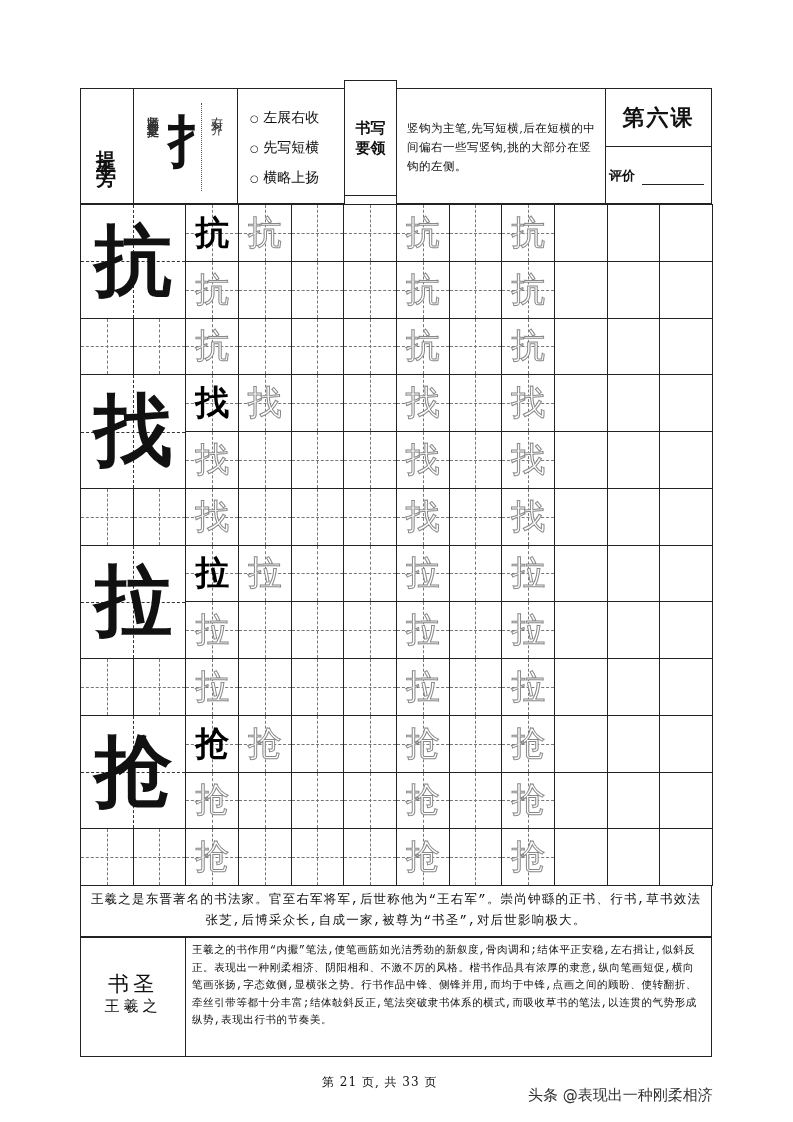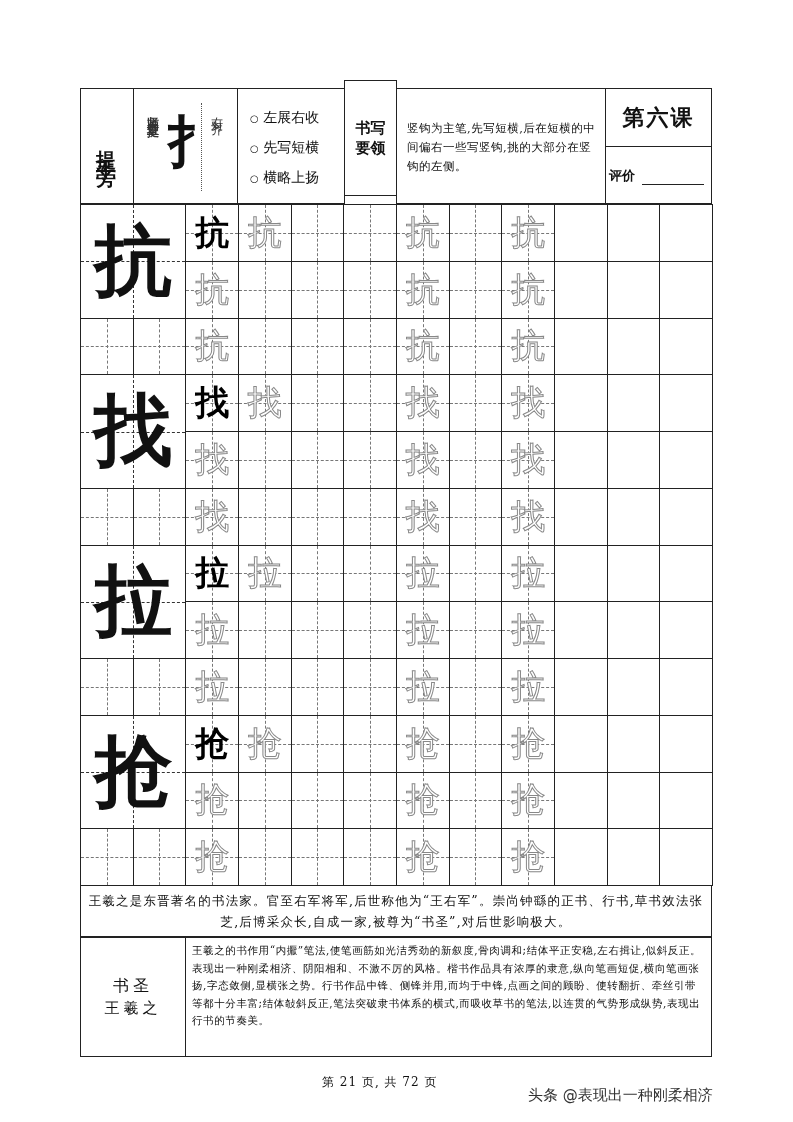--- a/index.html
+++ b/index.html
@@ -1,18 +1,18 @@
 <!DOCTYPE html>
 <html><head>
 <meta charset="utf-8">
 <style>
   html, body { margin:0; padding:0; background:#fff; }
   body { width:793px; height:1122px; position:relative; overflow:hidden; font-family:"DejaVu Serif", serif; color:#111; }
   .abs { position:absolute; box-sizing:border-box; }
-  .frame { border:1.5px solid #222; }
+  .frame { border:1.5px solid #222;font-family:Liberation Mono, monospace; }
   .hdr { position:absolute; box-sizing:border-box; border:1.5px solid #222; }
   .vtext { writing-mode:vertical-rl; letter-spacing:6px; }
   .title-v { font-size:20px; font-weight:bold; letter-spacing:8px; }
   .cell { position:absolute; box-sizing:border-box; border:1px solid #222; }
   .cell.guide::before { content:""; position:absolute; left:50%; top:0; bottom:0; border-left:1px dashed #777; }
   .cell.guide::after { content:""; position:absolute; top:50%; left:0; right:0; border-top:1px dashed #777; }
   .ch { position:absolute; left:0; top:0; width:100%; height:100%; display:flex; align-items:center; justify-content:center; font-size:34px; z-index:2; font-family:"DejaVu Serif", serif; }
   .ch.solid { color:#000; font-weight:bold; }
   .ch.trace { color:#fff; -webkit-text-stroke:1px #888; text-shadow:none; }
   .big { position:absolute; box-sizing:border-box; border:1.5px solid #222; background:#fff; }
@@ -290,21 +290,21 @@
       <span class="bigch">抢</span>
     </div>
     <div class="abs" style="left: 0px; top: 0px; width: 633px; height: 682px; border: 1.5px solid rgb(34, 34, 34); pointer-events: none;"></div>
   </div>
 
 <div class="abs frame" style="left:80px; top:885px; width:632px; height:52px; padding:4px 6px 0 6px;">
   <div class="para" style="text-align:center;">王羲之是东晋著名的书法家。官至右军将军,后世称他为“王右军”。崇尚钟繇的正书、行书,草书效法张芝,后博采众长,自成一家,被尊为“书圣”,对后世影响极大。</div>
 </div>
 
 <div class="abs frame" style="left:80px; top:937px; width:106px; height:120px; display:flex; flex-direction:column; align-items:center; justify-content:center;">
-  <span style="font-size:16px; letter-spacing:4px; line-height:22px;">书圣</span>
+  <span style="font-size:21px; letter-spacing:4px; line-height:22px;">书圣</span>
   <span style="font-size:15px; letter-spacing:4px; line-height:22px;">王羲之</span>
 </div>
 <div class="abs frame" style="left:185px; top:937px; width:527px; height:120px; padding:4px 6px 0 6px;">
   <div class="small">王羲之的书作用“内擫”笔法,使笔画筋如光洁秀劲的新叙度,骨肉调和;结体平正安稳,左右揖让,似斜反正。表现出一种刚柔相济、阴阳相和、不激不厉的风格。楷书作品具有浓厚的隶意,纵向笔画短促,横向笔画张扬,字态敛侧,显横张之势。行书作品中锋、侧锋并用,而均于中锋,点画之间的顾盼、使转翻折、牵丝引带等都十分丰富;结体敧斜反正,笔法突破隶书体系的横式,而吸收草书的笔法,以连贯的气势形成纵势,表现出行书的节奏美。</div>
 </div>
 
-<div class="abs" style="left:322px; top:1074px; font-size:12px; letter-spacing:1px;">第 21 页, 共 72 页</div>
+<div class="abs" style="left:322px; top:1074px; font-size:12px; letter-spacing:1px;">第 21 页, 共 33 页</div>
 <div class="abs" style="left:528px; top:1086px; font-family:'DejaVu Sans', sans-serif; font-size:15px; color:#333;">头条 @表现出一种刚柔相济</div>
 
 </body></html>

